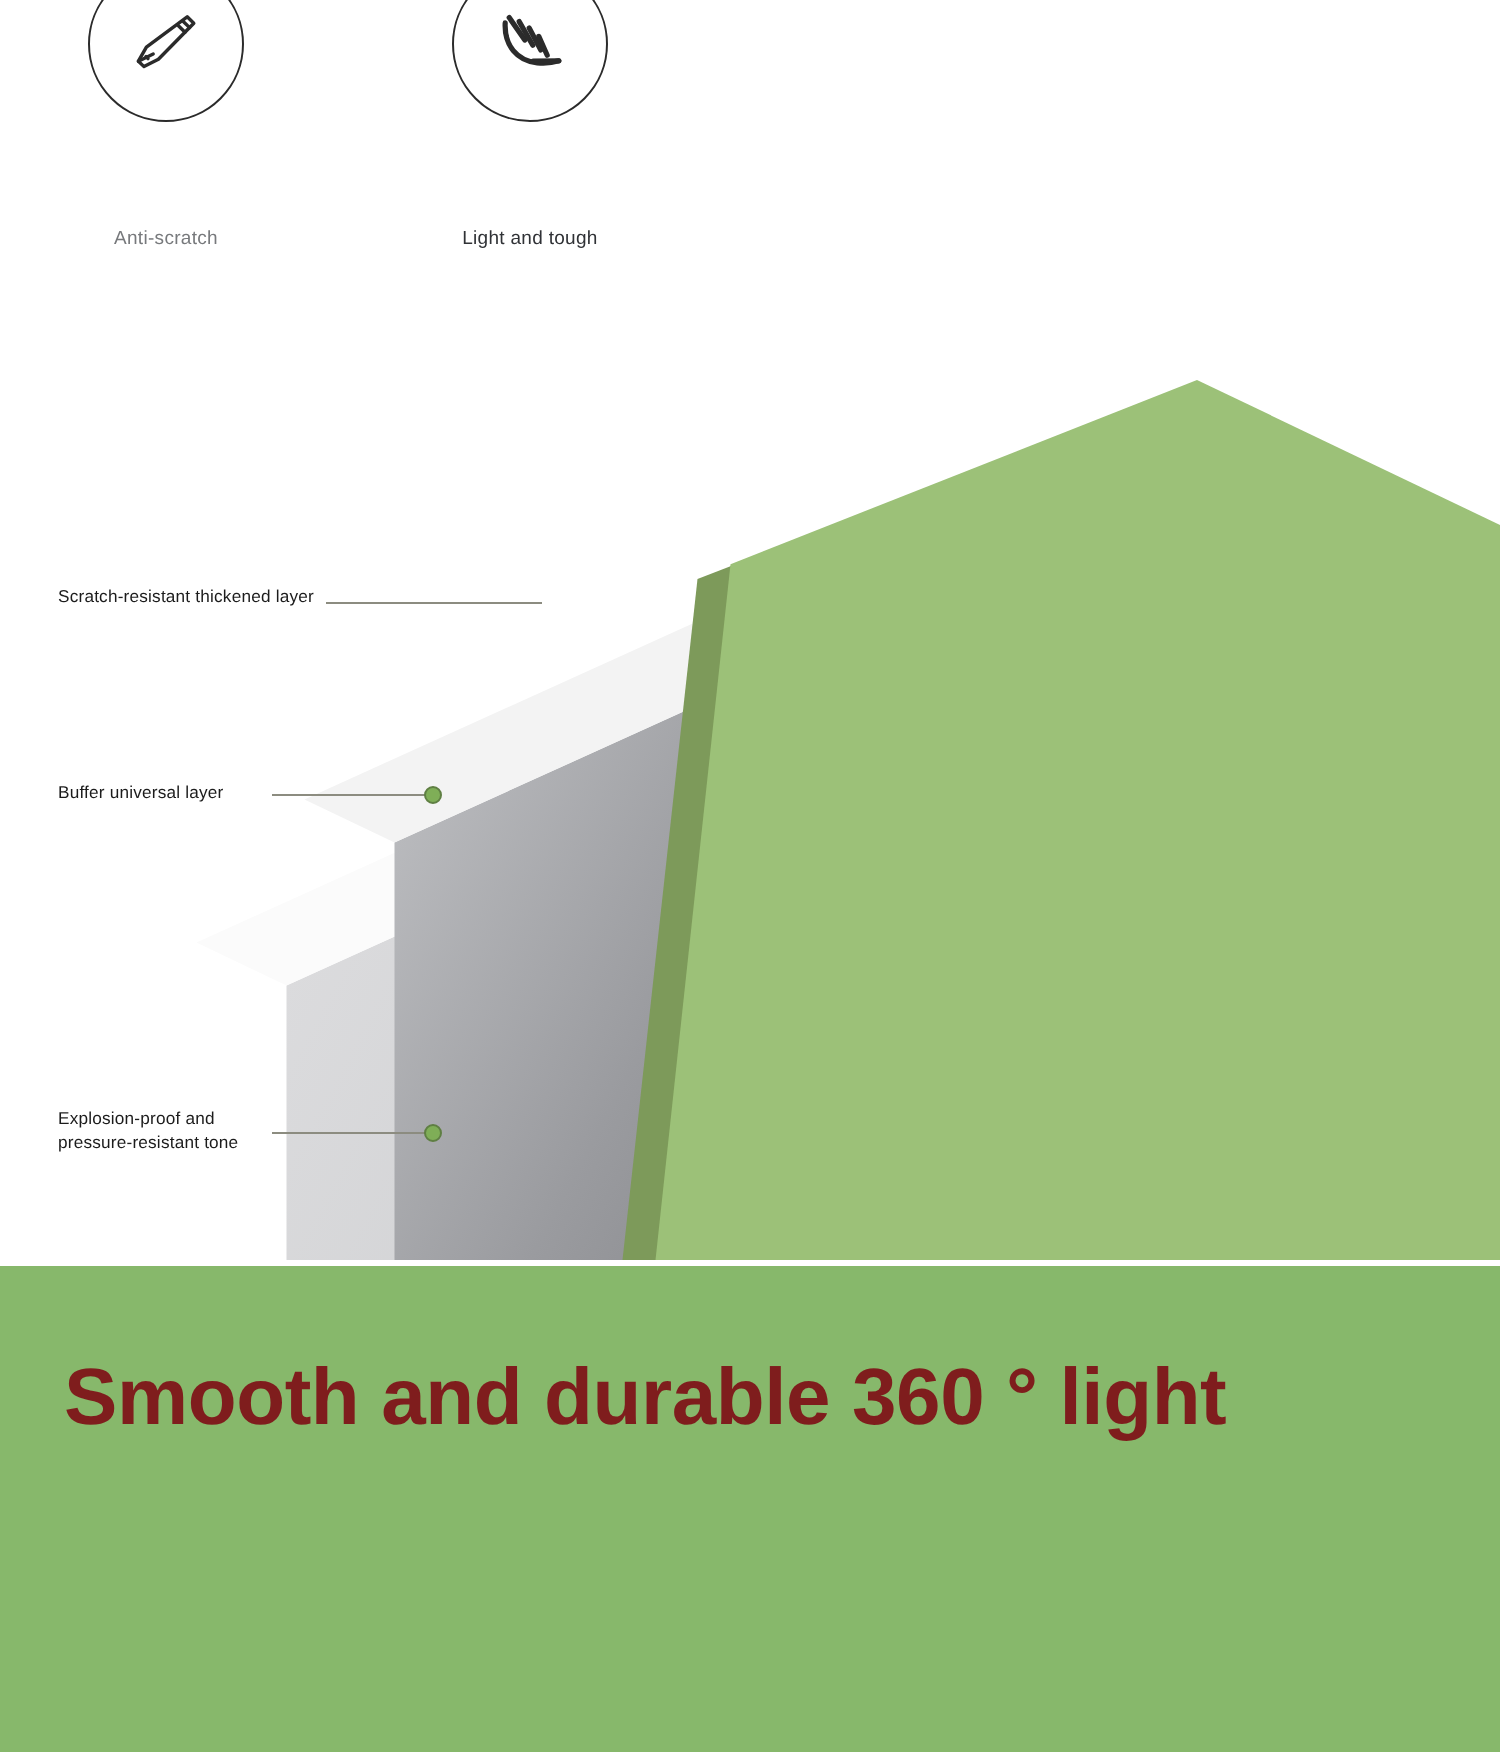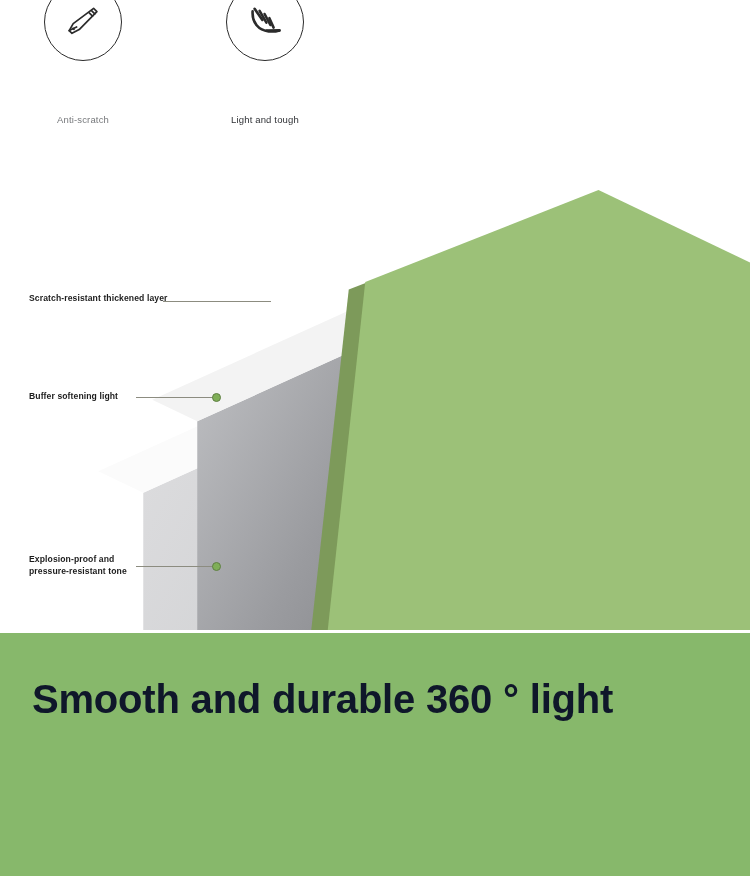--- a/index.html
+++ b/index.html
@@ -102,21 +102,21 @@
     left: 0; top: 0; width: 750px; height: 490px;
     background: linear-gradient(118deg, #e6e6e7 0%, #dcdcde 30%, #cfd0d2 60%, #c2c3c6 100%);
     clip-path: polygon(19.1% 72.0%, 48.8% 51.4%, 48.8% 100%, 19.1% 100%);
   }
 
   
   .callout { position: absolute; }
   .callout-text {
     position: absolute;
     font-size: 8.6px;
-    font-weight: 700;
+    font-weight: 400;
     color: #1c1c1c;
     line-height: 1.35;
     letter-spacing: 0.1px;
     white-space: nowrap;
     text-align: center;
   }
   .leader-line {
     position: absolute;
     height: 1px;
     background: #8c8c80;
@@ -140,21 +140,21 @@
     top: 633px;
     width: 750px;
     height: 243px;
     background: #87b86b;
   }
   #banner-heading {
     position: absolute;
     left: 32px;
     top: 42px;
     width: 640px;
-    color: #0f172a;
+    color: #7f1d1d;
     font-size: 40px;
     font-weight: 700;
     line-height: 1.23;
     letter-spacing: -0.2px;
   }
 </style>
 </head>
 <body>
 
 <div id="feature-row">
@@ -200,21 +200,21 @@
   <div class="slab" id="slab-mid-top"></div>
   <div class="slab" id="slab-green-side"></div>
   <div class="slab" id="slab-green-top"></div>
 
   <div class="callout">
     <div class="callout-text" style="left:29px; top:153px;">Scratch-resistant thickened layer</div>
     <div class="leader-line" style="left:163px; top:161px; width:108px;"></div>
   </div>
 
   <div class="callout">
-    <div class="callout-text" style="left:29px; top:251px;">Buffer softening light</div>
+    <div class="callout-text" style="left:29px; top:251px;">Buffer universal layer</div>
     <div class="leader-line" style="left:136px; top:257px; width:79px;"></div>
     <div class="leader-dot" style="left:216px; top:257px;"></div>
   </div>
 
   <div class="callout">
     <div class="callout-text" style="left:29px; top:414px;">Explosion-proof and</div>
     <div class="callout-text" style="left:29px; top:426px;">pressure-resistant tone</div>
     <div class="leader-line" style="left:136px; top:426px; width:79px;"></div>
     <div class="leader-dot" style="left:216px; top:426px;"></div>
   </div>

